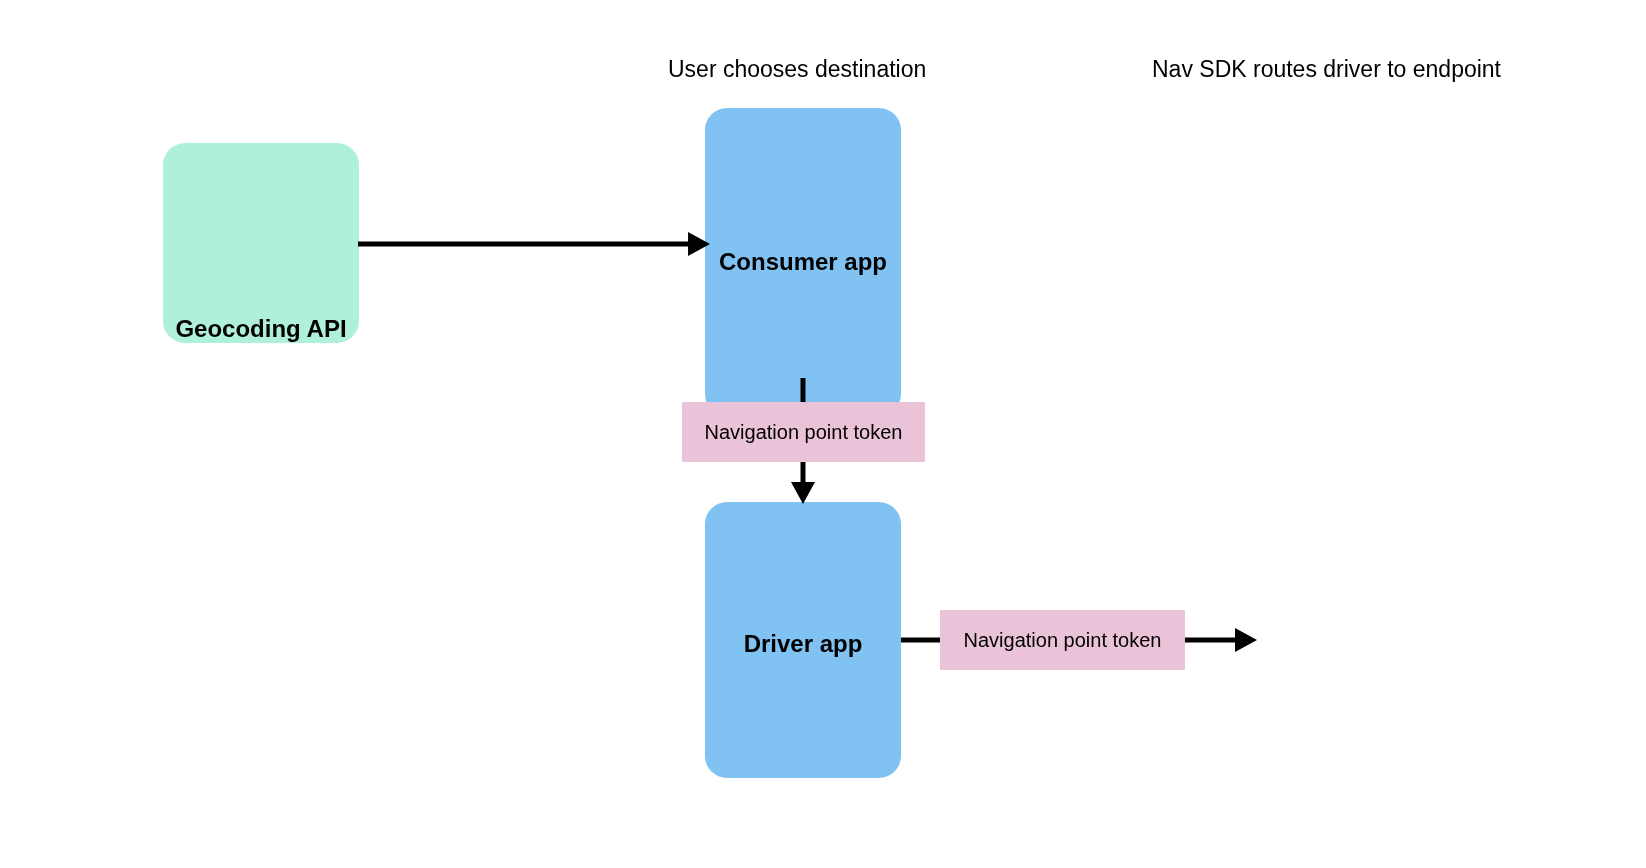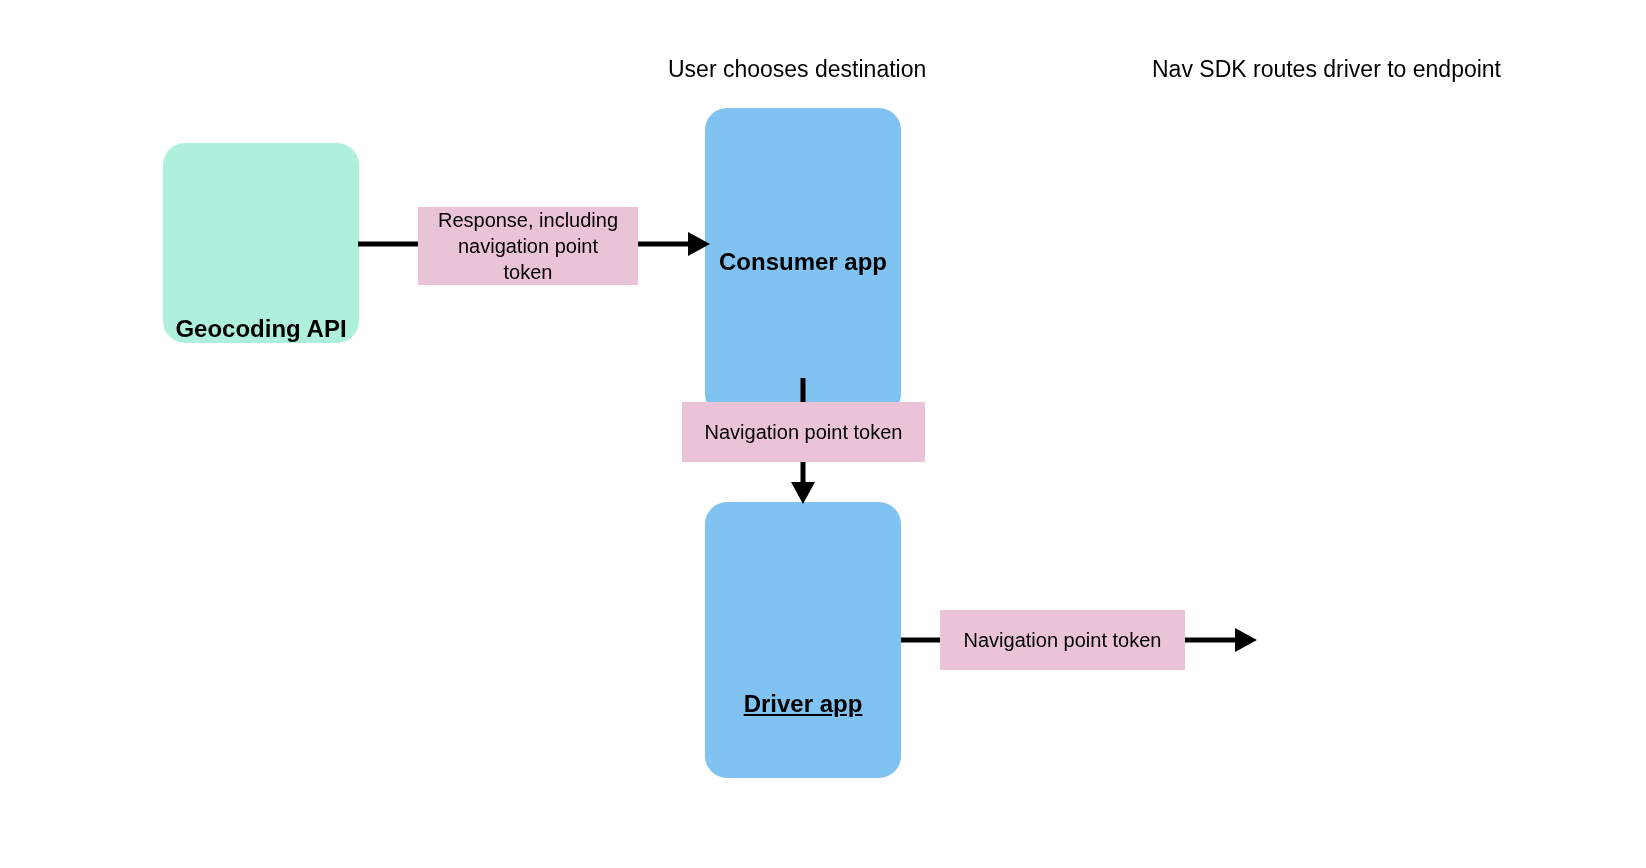--- a/index.html
+++ b/index.html
@@ -41,22 +41,21 @@
     font-size: 24px;
     font-weight: bold;
     color: #000000;
     text-align: center;
   }
   .node-label {
     pointer-events: none;
   }
   
   .node.label-offset {
-    align-items: center;
-    text-decoration: underline;
+    align-items: flex-start;
   }
   .node.label-offset .node-label {
     margin-top: 128px;
   }
 
   
   .edge-label {
     position: absolute;
     box-sizing: border-box;
     display: flex;
@@ -116,25 +115,20 @@
 
   <div class="node" style="left:705px; top:108px; width:196px; height:308px; background:#80c3f2;">
     <span class="node-label">Consumer app</span>
   </div>
 
   <div class="node label-offset" style="left:705px; top:502px; width:196px; height:276px; background:#80c3f2;">
     <span class="node-label">Driver app</span>
   </div>
 
 
-  <div class="edge-label" style="left:418px; top:207px; width:220px; height:78px; background:#ebc3d8; flex-direction:column;">
-    <span>Response, including</span>
-    <span>navigation point</span>
-    <span>token</span>
-  </div>
 
   <div class="edge-label" style="left:682px; top:402px; width:243px; height:60px; background:#ebc3d8;">
     <span>Navigation point token</span>
   </div>
 
   <div class="edge-label" style="left:940px; top:610px; width:245px; height:60px; background:#ebc3d8;">
     <span>Navigation point token</span>
   </div>
 
 </div>

